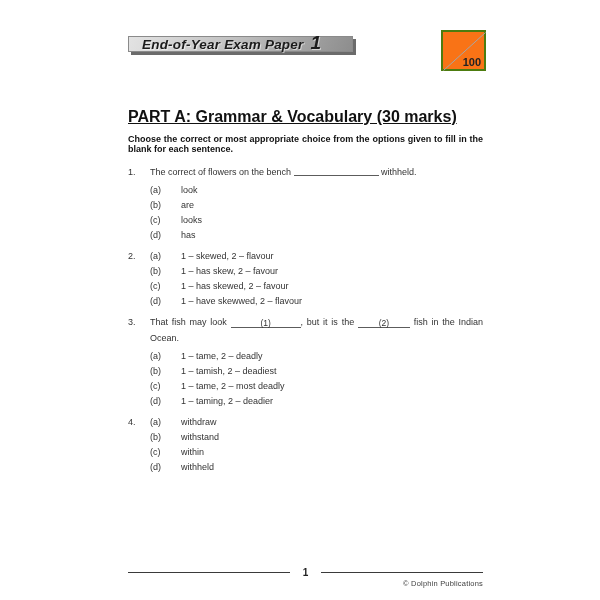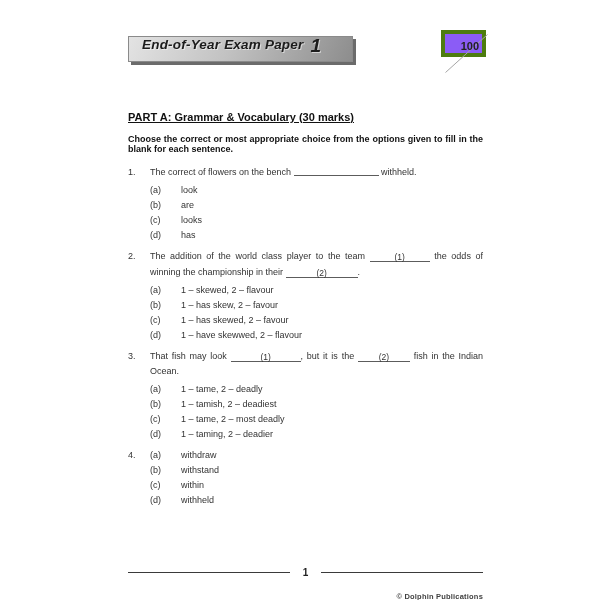--- a/index.html
+++ b/index.html
@@ -9,60 +9,60 @@
     font-family: "Liberation Sans", sans-serif;
     color: #333333;
     position: relative;
     overflow: hidden;
   }
   .page { position: absolute; inset: 0; background: #ffffff; }
 
   
   .header-bar {
     position: absolute; left: 128px; top: 36px;
-    width: 225px; height: 26px;
+    width: 225px; height: 16px;
     background: linear-gradient(115deg, #e3e3e3 0%, #c2c2c2 45%, #8d8d8d 100%);
     border: 1px solid #8a8a8a;
     box-shadow: 3px 3px 0 #6b6b6b;
-    display: flex; 
+    display: flex; align-items: center;
     padding-left: 13px;
   }
   .header-title {
     font-style: italic; font-weight: bold;
     font-size: 13.5px; color: #1c1c1c;
     letter-spacing: 0.2px;
     text-shadow: 1px 1px 0 rgba(255,255,255,0.55);
     white-space: nowrap;
   }
   .header-num {
     font-style: italic; font-weight: bold;
     font-size: 19px; color: #1c1c1c;
     margin-left: 7px; margin-top: -2px;
     text-shadow: 1px 1px 0 rgba(255,255,255,0.55);
   }
 
   
   .score-box {
     position: absolute; left: 441px; top: 30px;
-    width: 45px; height: 27px;
-    border: 4px solid #4d7c0f;
-    background: #8b5cf6;
+    width: 45px; height: 41px;
+    border: 2px solid #4d7c0f;
+    background: #f97316;
   }
   .score-box svg { position: absolute; inset: 0; }
   .score-max {
     position: absolute; right: 3px; bottom: 1px;
     font-size: 11px; font-weight: bold; color: #222222;
   }
 
   
   .content {
     position: absolute; left: 128px; top: 110px; width: 355px;
   }
   .part-heading {
-    font-size: 11px; font-weight: bold; color: #111111;
+    font-size: 16px; font-weight: bold; color: #111111;
     text-decoration: underline;
     line-height: 14px;
     margin-bottom: 10px;
     white-space: nowrap;
   }
   .instructions {
     font-size: 9px; font-weight: bold; color: #111111;
     line-height: 10px;
     text-align: justify;
     margin-bottom: 11px;
@@ -96,22 +96,22 @@
     position: absolute; left: 128px; width: 355px; top: 567px;
   }
   .footer-rule-row { display: flex; align-items: center; }
   .footer-line { flex: 1; border-top: 1px solid #3a3a3a; height: 0; }
   .footer-page {
     font-size: 10px; font-weight: bold; color: #222;
     padding: 0 13px;
   }
   .footer-copy {
     text-align: right;
-    font-size: 7.5px; font-weight: bold; color: #3f3f3f;
-    margin-top: 14px;
+    font-size: 7.5px; font-weight: normal; color: #3f3f3f;
+    margin-top: 1px;
     letter-spacing: 0.2px;
   }
 </style>
 </head>
 <body>
 
 <div class="page">
 
   <div class="header-bar">
     <span class="header-title">End-of-Year Exam Paper</span>
@@ -149,21 +149,20 @@
               <div class="q-opt">
                 <span class="q-opt-label">(d)</span>
                 <span class="q-opt-text">has</span>
               </div>
             </div>
           </div>
         </div>
         <div class="q">
           <div class="q-num">2.</div>
           <div class="q-body">
-            <p class="q-stem"><span>The addition of the world class player to the team </span><span class="blank" style="width: 60px;"><span class="blank-label">(1)</span></span><span> the odds of winning the championship in their </span><span class="blank" style="width: 72px;"><span class="blank-label">(2)</span></span><span>.</span></p>
             <div class="q-options">
               <div class="q-opt">
                 <span class="q-opt-label">(a)</span>
                 <span class="q-opt-text">1 – skewed, 2 – flavour</span>
               </div>
               <div class="q-opt">
                 <span class="q-opt-label">(b)</span>
                 <span class="q-opt-text">1 – has skew, 2 – favour</span>
               </div>
               <div class="q-opt">

